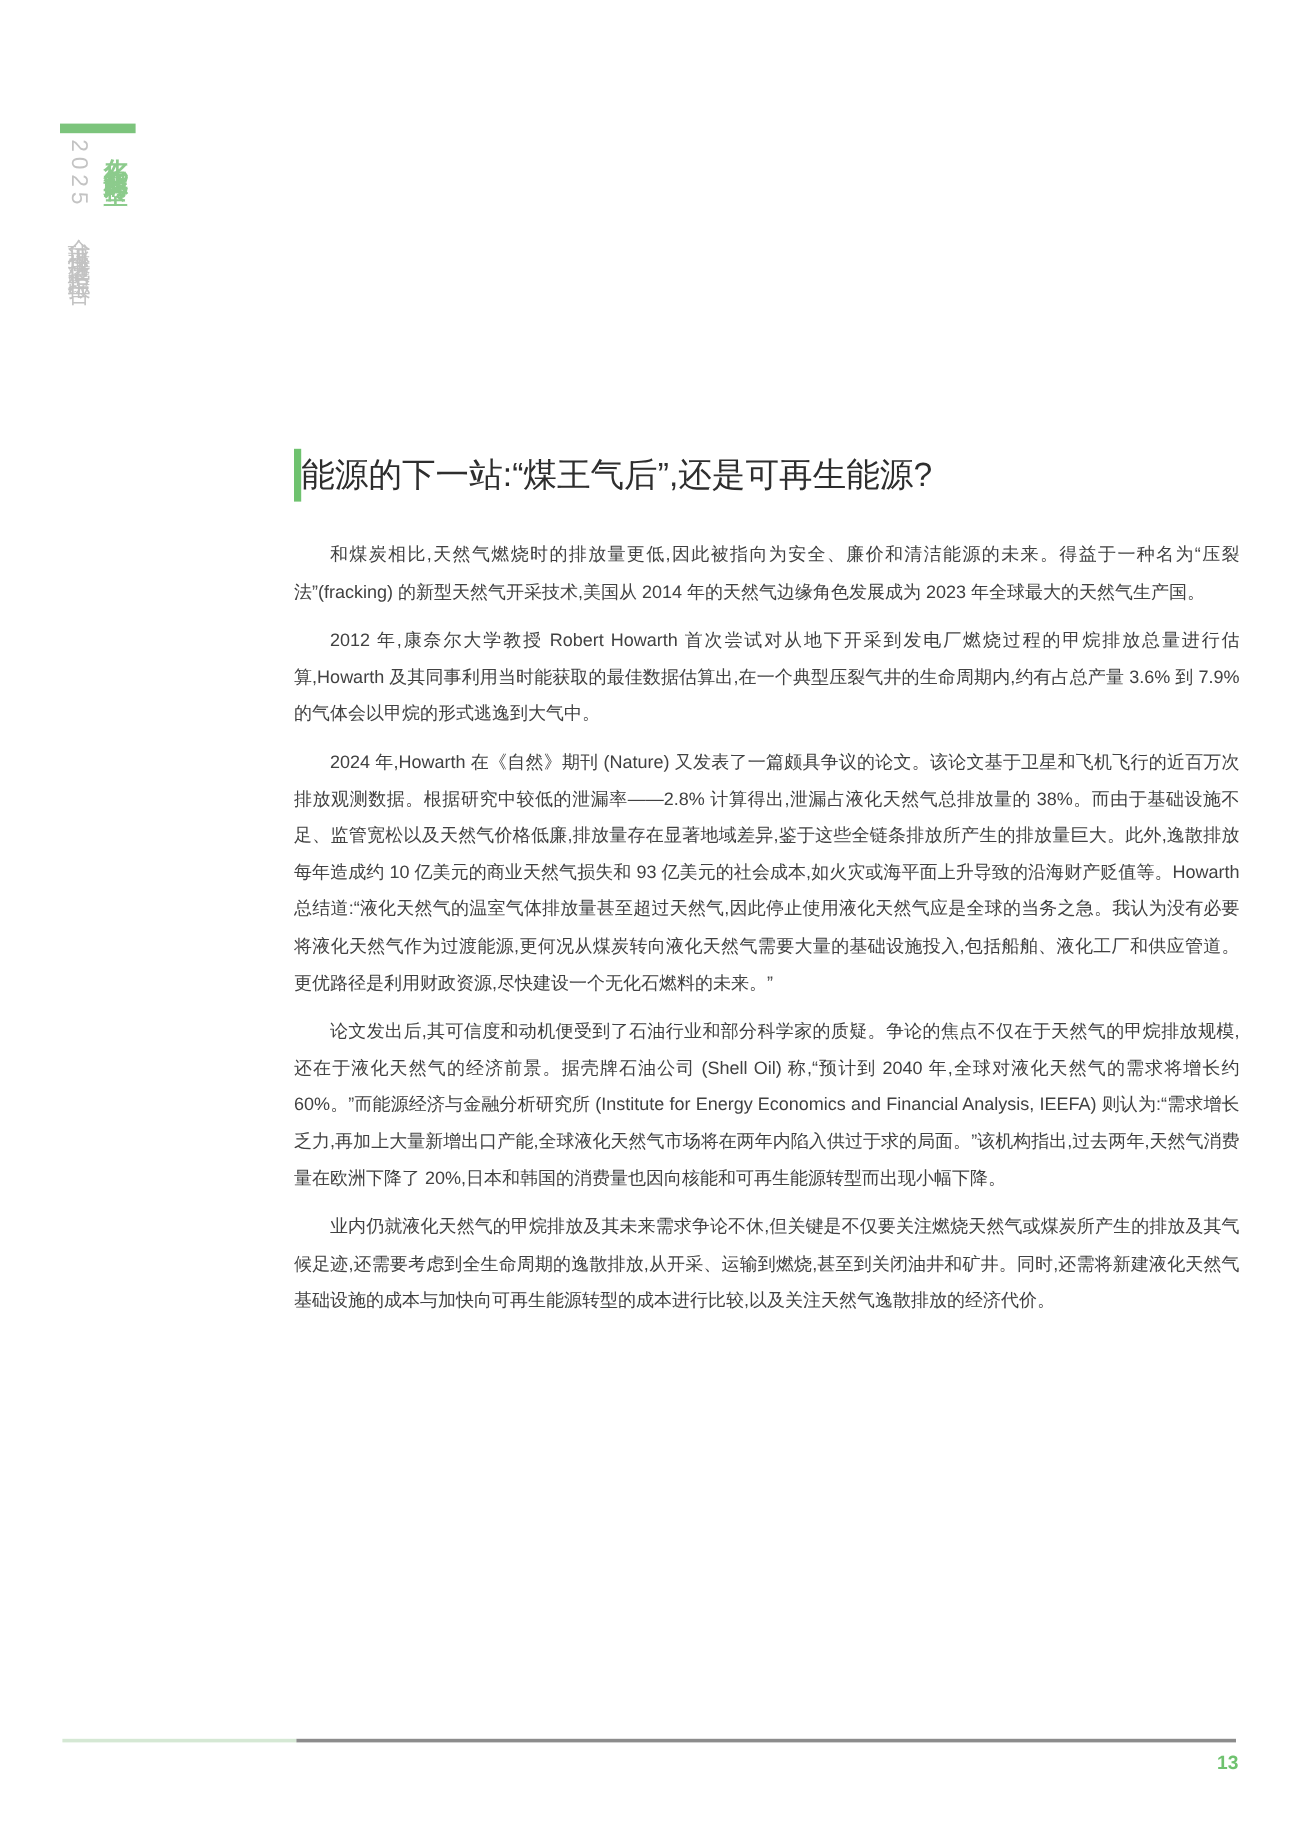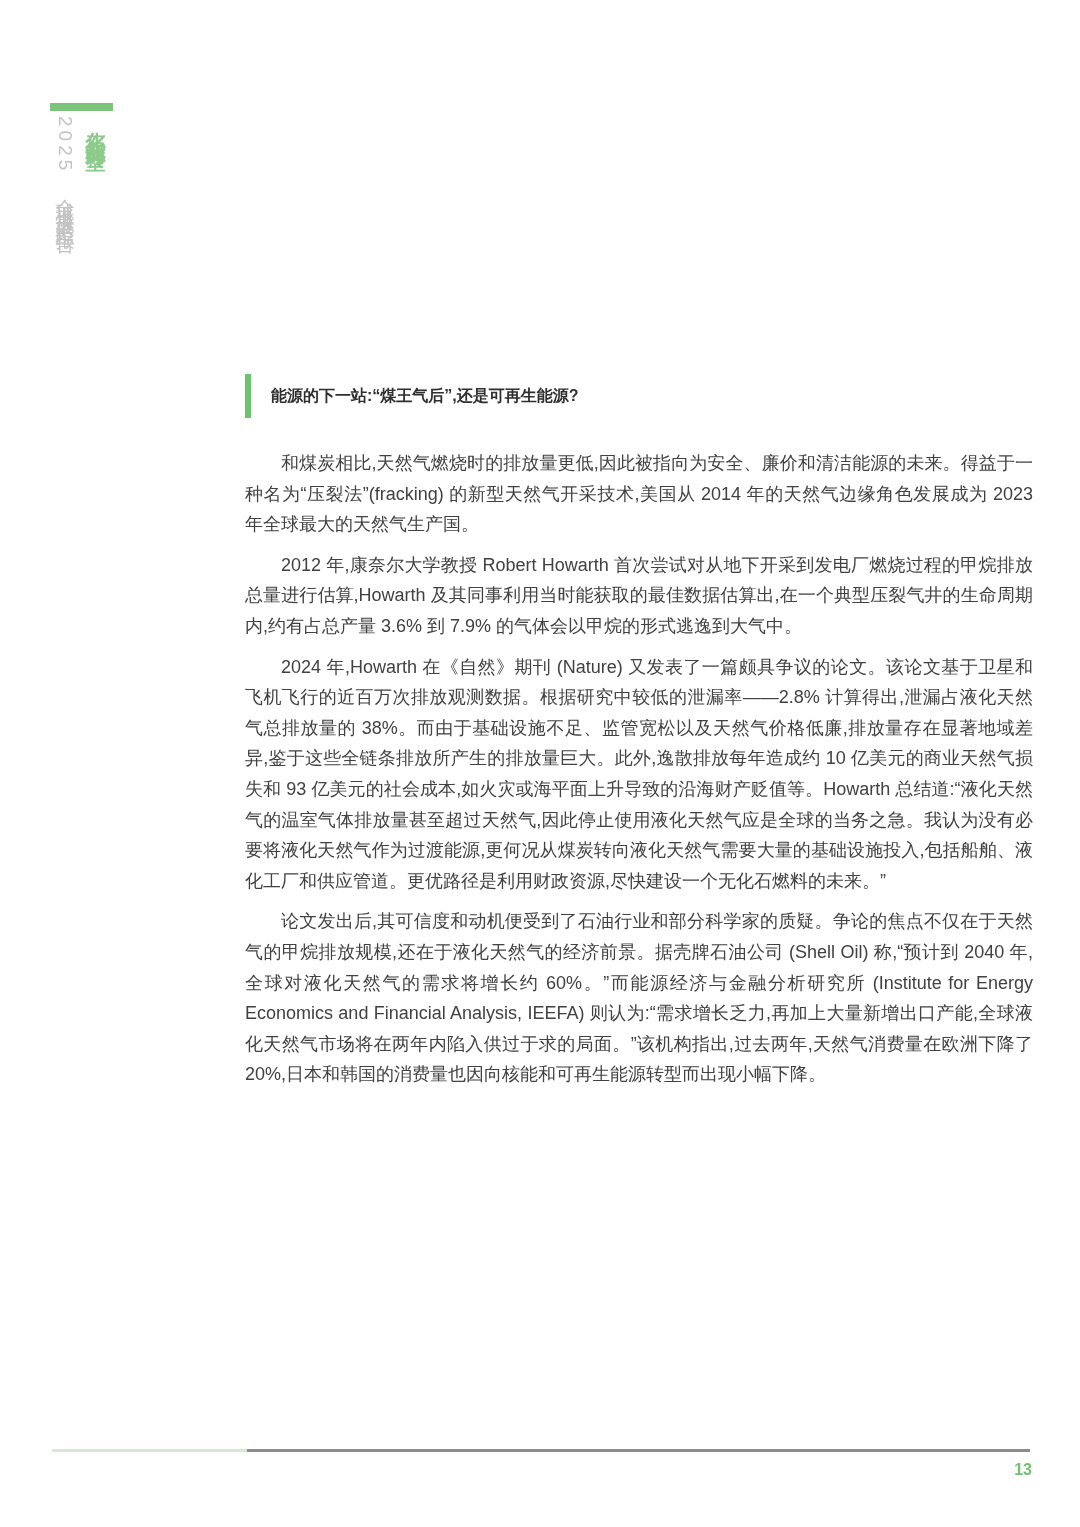--- a/index.html
+++ b/index.html
@@ -53,29 +53,29 @@
   }
 
   
   .content{
     position:absolute;
     left:245px; top:374px;
     width:788px;
   }
   .section-heading{
     border-left:6px solid var(--accent);
-    padding-left:20px;
-    font-size:16px;
+    padding-left:0;
+    font-size:28px;
     line-height:44px;
-    font-weight:bold;
+    font-weight:normal;
     color:var(--heading-text);
     margin-bottom:30px;
   }
   .content p{
-    font-size:18px;
+    font-size:15px;
     line-height:30.6px;
     color:var(--body-text);
     text-align:justify;
     text-indent:2em;
     margin:0 0 10px 0;
   }
 
   
   .footer-rule-green{
     position:absolute;
@@ -106,19 +106,20 @@
   <div class="vtext vtext-green">化石能源转型</div>
   <div class="vtext vtext-gray">2025 全球退煤进展追踪报告</div>
 
   <div class="content">
     <div class="section-heading">能源的下一站:“煤王气后”,还是可再生能源?</div>
 
     <p>和煤炭相比,天然气燃烧时的排放量更低,因此被指向为安全、廉价和清洁能源的未来。得益于一种名为“压裂法”(fracking) 的新型天然气开采技术,美国从 2014 年的天然气边缘角色发展成为 2023 年全球最大的天然气生产国。</p>
     <p>2012 年,康奈尔大学教授 Robert Howarth 首次尝试对从地下开采到发电厂燃烧过程的甲烷排放总量进行估算,Howarth 及其同事利用当时能获取的最佳数据估算出,在一个典型压裂气井的生命周期内,约有占总产量 3.6% 到 7.9% 的气体会以甲烷的形式逃逸到大气中。</p>
     <p>2024 年,Howarth 在《自然》期刊 (Nature) 又发表了一篇颇具争议的论文。该论文基于卫星和飞机飞行的近百万次排放观测数据。根据研究中较低的泄漏率——2.8% 计算得出,泄漏占液化天然气总排放量的 38%。而由于基础设施不足、监管宽松以及天然气价格低廉,排放量存在显著地域差异,鉴于这些全链条排放所产生的排放量巨大。此外,逸散排放每年造成约 10 亿美元的商业天然气损失和 93 亿美元的社会成本,如火灾或海平面上升导致的沿海财产贬值等。Howarth 总结道:“液化天然气的温室气体排放量甚至超过天然气,因此停止使用液化天然气应是全球的当务之急。我认为没有必要将液化天然气作为过渡能源,更何况从煤炭转向液化天然气需要大量的基础设施投入,包括船舶、液化工厂和供应管道。更优路径是利用财政资源,尽快建设一个无化石燃料的未来。”</p>
     <p>论文发出后,其可信度和动机便受到了石油行业和部分科学家的质疑。争论的焦点不仅在于天然气的甲烷排放规模,还在于液化天然气的经济前景。据壳牌石油公司 (Shell Oil) 称,“预计到 2040 年,全球对液化天然气的需求将增长约 60%。”而能源经济与金融分析研究所 (Institute for Energy Economics and Financial Analysis, IEEFA) 则认为:“需求增长乏力,再加上大量新增出口产能,全球液化天然气市场将在两年内陷入供过于求的局面。”该机构指出,过去两年,天然气消费量在欧洲下降了 20%,日本和韩国的消费量也因向核能和可再生能源转型而出现小幅下降。</p>
+    <p>业内仍就液化天然气的甲烷排放及其未来需求争论不休,但关键是不仅要关注燃烧天然气或煤炭所产生的排放及其气候足迹,还需要考虑到全生命周期的逸散排放,从开采、运输到燃烧,甚至到关闭油井和矿井。同时,还需将新建液化天然气基础设施的成本与加快向可再生能源转型的成本进行比较,以及关注天然气逸散排放的经济代价。</p>
   </div>
 
   <div class="footer-rule-green"></div>
   <div class="footer-rule-gray"></div>
   <div class="page-number">13</div>
 
 </div>
 
 </body></html>

